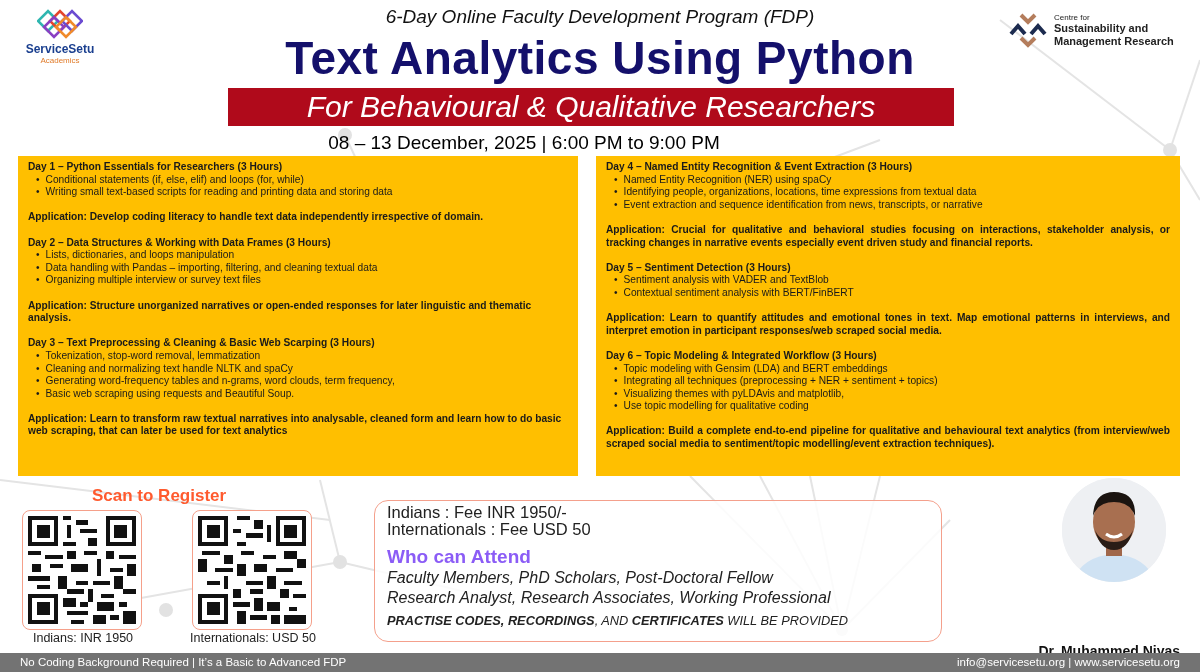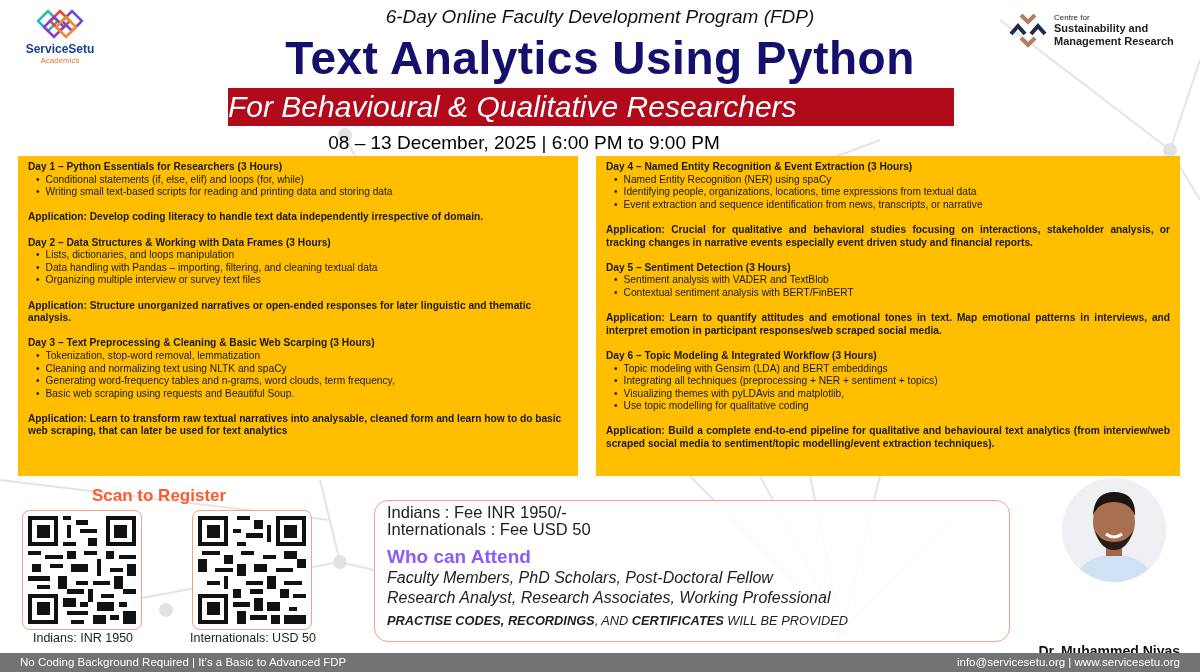--- a/index.html
+++ b/index.html
@@ -12,42 +12,42 @@
   .logo-left { left:20px; top:8px; width:80px; text-align:center; }
   .logo-left svg { display:block; margin:0 auto; }
   .logo-left .brand { font-weight:bold; font-size:12px; color:#1a3f8f; margin-top:2px; }
   .logo-left .brand-sub { font-size:8px; color:#e07b2a; }
   .logo-right { left:1008px; top:12px; display:flex; align-items:flex-end; gap:6px; }
   .logo-right .text-small { font-size:8px; color:#222; }
   .logo-right .text-big { font-size:11px; font-weight:bold; color:#222; line-height:13px; }
 
   .subtitle { left:0; width:1200px; top:6px; text-align:center; font-style:italic; font-size:19px; color:#111; }
   .title { left:0; width:1200px; top:31px; text-align:center; font-weight:bold; font-size:46px; color:#14106b; letter-spacing:0.5px; }
-  .tagline-band { left:228px; top:88px; width:726px; height:38px; background:#b00a1b; color:#fff; text-align:left; font-style:italic; font-size:30px; line-height:38px; }
+  .tagline-band { left:228px; top:88px; width:726px; height:38px; background:#b00a1b; color:#fff; text-align:center; font-style:italic; font-size:30px; line-height:38px; }
   .date { left:0; width:1048px; top:132px; text-align:center; font-size:19px; color:#000000; }
 
   
   .box { top:156px; height:320px; background:#ffbf00; font-size:10.2px; line-height:12.6px; padding:5px 10px; color:#1a1a1a; }
   .box.left { left:18px; width:560px; }
   .box.right { left:596px; width:584px; }
   .box .day-title { font-weight:bold; }
   .box ul { list-style:none; padding-left:8px; }
   .box li::before { content:"•"; margin-right:6px; }
   .box .app { font-weight:bold; margin-top:12.6px; margin-bottom:12.6px; }
   .box.right .app { text-align:justify; }
 
   
   .scan-title { left:92px; top:486px; font-weight:bold; font-size:17px; color:#ff5a2e; }
   .qr { top:510px; width:120px; height:120px; border:1px solid #f5a08a; border-radius:8px; background:#fff; padding:5px; }
   .qr.q1 { left:22px; } .qr.q2 { left:192px; }
   .qr-label { top:631px; font-size:12.5px; color:#222; text-align:center; width:150px; }
   .qr-label.l1 { left:8px; } .qr-label.l2 { left:178px; }
 
   
-  .info { left:374px; top:500px; width:636px; height:142px; border:1px solid #f4a08c; border-radius:14px; background:rgba(255,255,255,0.85); padding:3px 12px; }
+  .info { left:374px; top:500px; width:568px; height:142px; border:1px solid #f4a08c; border-radius:14px; background:rgba(255,255,255,0.85); padding:3px 12px; }
   .info .fee { font-size:16.5px; line-height:17px; color:#222; }
   .info .who { font-weight:bold; font-size:19px; margin-top:8px; color:#8b5cf6; }
   .info .aud { font-style:italic; font-size:16px; line-height:19.5px; color:#222; }
   .info .provide { font-style:italic; font-size:12.8px; margin-top:6px; color:#222; white-space:nowrap; }
   .info .provide b { font-weight:bold; }
 
   
   .photo { left:1062px; top:478px; width:104px; height:104px; border-radius:50%; background:#eef0f3; overflow:hidden; }
   .speaker { left:920px; width:260px; top:626px; text-align:right;margin-top:17px; }
   .speaker .name { font-weight:bold; font-size:14px; color:#111; }
@@ -134,21 +134,21 @@
       <li>Lists, dictionaries, and loops manipulation</li>
       <li>Data handling with Pandas – importing, filtering, and cleaning textual data</li>
       <li>Organizing multiple interview or survey text files</li>
     </ul>
     <div class="app">Application: Structure unorganized narratives or open-ended responses for later linguistic and thematic analysis.</div>
   </div>
   <div>
     <div class="day-title">Day 3 – Text Preprocessing &amp; Cleaning &amp; Basic Web Scarping (3 Hours)</div>
     <ul>
       <li>Tokenization, stop-word removal, lemmatization</li>
-      <li>Cleaning and normalizing text using NLTK and spaCy</li>
+      <li>Cleaning and normalizing text handle NLTK and spaCy</li>
       <li>Generating word-frequency tables and n-grams, word clouds, term frequency,</li>
       <li>Basic web scraping using requests and Beautiful Soup.</li>
     </ul>
     <div class="app" style="margin-bottom:16px">Application: Learn to transform raw textual narratives into analysable, cleaned form and learn how to do basic web scraping, that can later be used for text analytics</div>
   </div>
 </div>
 
 <div class="abs box right">
   <div>
     <div class="day-title">Day 4 – Named Entity Recognition &amp; Event Extraction (3 Hours)</div>

